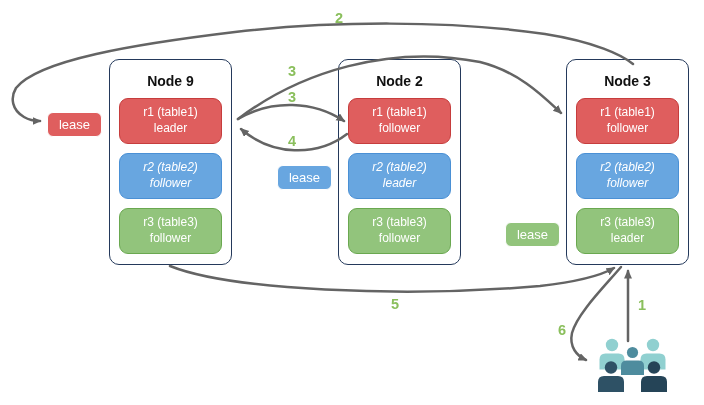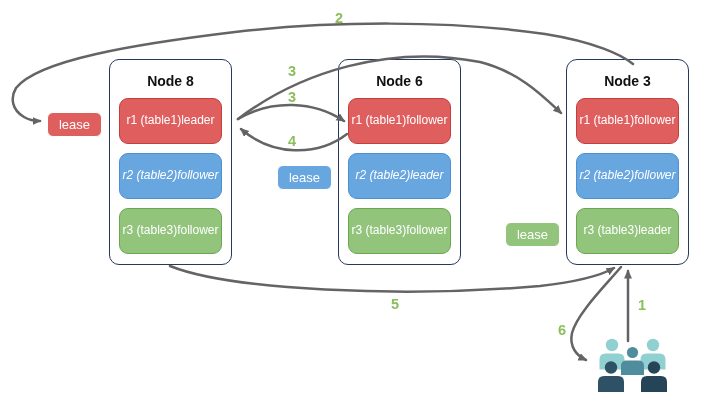--- a/index.html
+++ b/index.html
@@ -13,24 +13,24 @@
     position:absolute;width:123px;height:206px;box-sizing:border-box;
     background:#fff;border:1.5px solid var(--node-border,#24395b);
     border-radius:10px;z-index:1;
   }
   .node-title{
     margin-top:13px;text-align:center;font-weight:bold;font-size:14px;
     color:var(--node-title,#111);
   }
   .node-1{left:109px;top:59px;}
   .node-2{left:338px;top:59px;}
-  .node-3{left:566px;top:59px;border-radius:11px;}
+  .node-3{left:566px;top:59px;}
   .replica{
     position:absolute;left:9px;width:103px;height:46px;box-sizing:border-box;
-    border-radius:9px;border:1.5px solid;display:flex;flex-direction:row;
+    border-radius:9px;border:1.5px solid;display:flex;flex-direction:column;
     align-items:center;justify-content:center;color:var(--text-on-color,#fff);
     font-size:12px;line-height:1.3;text-align:center;
   }
   .r1{top:38px;} .r2{top:93px;font-style:italic;} .r3{top:148px;}
   .red{background:var(--red-fill,#df5e5e);border-color:var(--red-border,#c63d3d);}
   .blue{background:var(--blue-fill,#68a6e0);border-color:var(--blue-border,#4a90d5);}
   .green{background:var(--green-fill,#92c47c);border-color:var(--green-border,#6aa850);}
   
   .lease{
     position:absolute;width:55px;height:25px;box-sizing:border-box;
@@ -61,37 +61,37 @@
   .u-medium{fill:var(--users-medium,#4e8c9e);}
   .u-dark{fill:var(--users-dark,#2e5165);}
   .u-darkest{fill:var(--users-darkest,#254457);}
 </style>
 </head>
 <body>
 
 <div class="stage">
 
   <div class="node node-1">
-    <div class="node-title">Node 8</div>
+    <div class="node-title">Node 9</div>
     <div class="replica r1 red">
       <span>r1 (table1)</span>
       <span>leader</span>
     </div>
     <div class="replica r2 blue">
       <span>r2 (table2)</span>
       <span>follower</span>
     </div>
     <div class="replica r3 green">
       <span>r3 (table3)</span>
       <span>follower</span>
     </div>
   </div>
 
   <div class="node node-2">
-    <div class="node-title">Node 6</div>
+    <div class="node-title">Node 2</div>
     <div class="replica r1 red">
       <span>r1 (table1)</span>
       <span>follower</span>
     </div>
     <div class="replica r2 blue">
       <span>r2 (table2)</span>
       <span>leader</span>
     </div>
     <div class="replica r3 green">
       <span>r3 (table3)</span>

